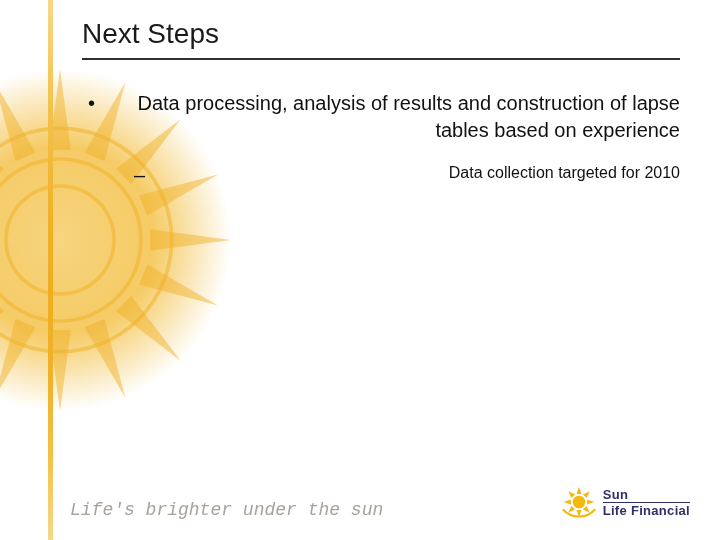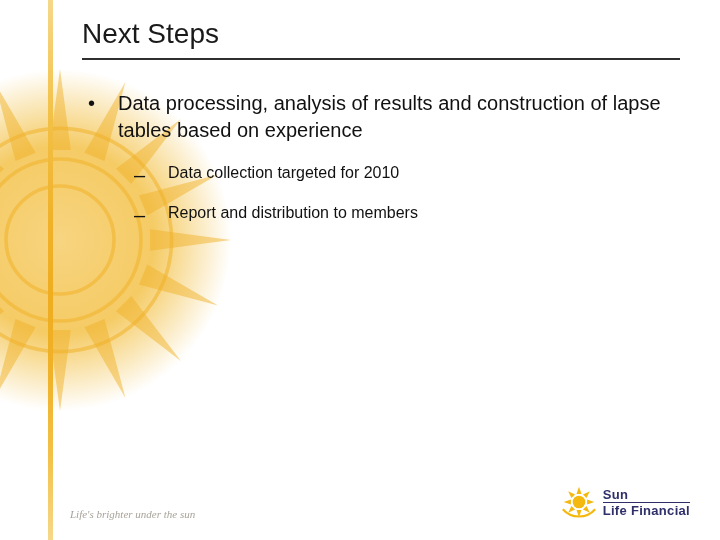--- a/index.html
+++ b/index.html
@@ -64,20 +64,21 @@
   padding: 0;
   margin: 0 0 0 4px;
 }
 ul.main > li {
   position: relative;
   padding-left: 32px;
   font-size: 20px;
   line-height: 1.35;
   color: #111;
   margin-bottom: 14px;
+  text-align: right;
 }
 ul.main > li::before {
   content: "•";
   position: absolute;
   left: 2px;
   top: 0;
   font-size: 20px;
   color: #111;
 }
 
@@ -109,22 +110,22 @@
   left: 70px;
   right: 30px;
   display: flex;
   align-items: flex-end;
   justify-content: space-between;
   z-index: 2;
 }
 .tagline {
   font-style: italic;
   color: #a8a39a;
-  font-size: 11px;
-  font-family: Liberation Serif, serif;
+  font-size: 18px;
+  font-family: Liberation Mono, monospace;
 }
 .logo {
   display: flex;
   align-items: center;
   gap: 6px;
 }
 .logo-sun { width: 36px; height: 36px; }
 .logo-text {
   display: flex;
   flex-direction: column;
@@ -192,21 +193,20 @@
 
 <div class="content">
   <h1 class="title">Next Steps</h1>
   <hr class="hr">
 
   <ul class="main">
     <li>
       <span>Data processing, analysis of results and construction of lapse tables based on experience</span>
       <ul class="sub">
         <li>Data collection targeted for 2010</li>
-        <li>Report and distribution to members</li>
       </ul>
     </li>
   </ul>
 </div>
 
 <div class="footer">
   <div class="tagline">Life's brighter under the sun</div>
   <div class="logo">
     <span class="logo-sun">
       <svg viewBox="0 0 40 40">

